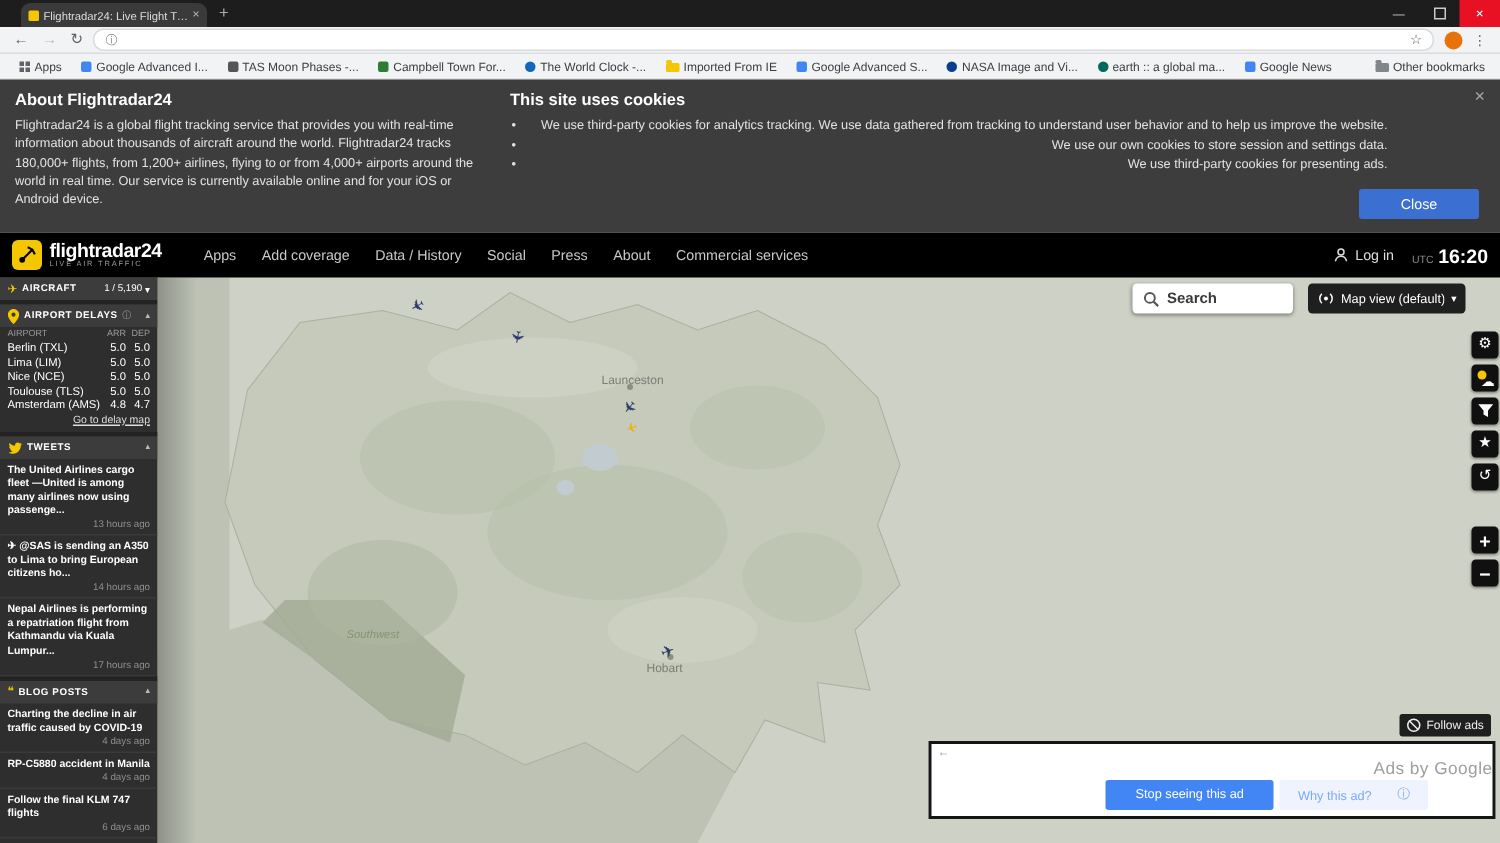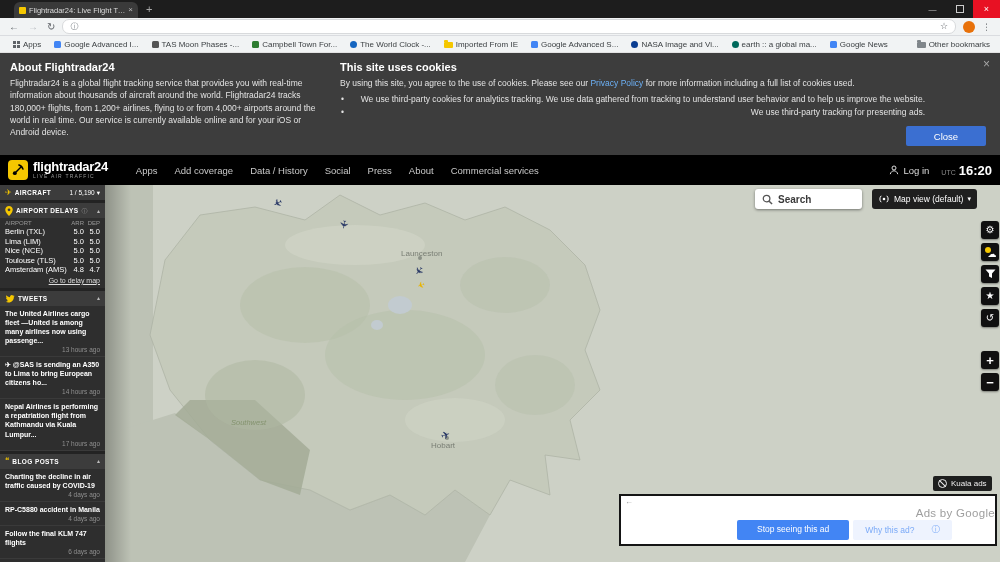--- a/index.html
+++ b/index.html
@@ -289,21 +289,21 @@
       <div class="ctrl-btn zoom-btn">
           <span>+</span>
         </div>
       <div class="ctrl-btn zoom-btn">
           <span>−</span>
         </div>
     </div>
 
     <div class="remove-ads">
       <span class="noads-ic"></span>
-      <span>Kuala ads</span>
+      <span>Follow ads</span>
     </div>
 
     <div class="ad">
       <span class="ad-back">←</span>
       <div class="ad-brand">Ads by Google</div>
       <div class="ad-buttons">
         <span class="ad-stop">Stop seeing this ad</span>
         <span class="ad-why">
           <span>Why this ad?</span>
           <span>ⓘ</span>
@@ -312,24 +312,24 @@
     </div>
   </div>
 
   <div class="cookie">
     <div class="ck-left">
       <h2 class="ck-title">About Flightradar24</h2>
       <p class="ck-text">Flightradar24 is a global flight tracking service that provides you with real-time information about thousands of aircraft around the world. Flightradar24 tracks 180,000+ flights, from 1,200+ airlines, flying to or from 4,000+ airports around the world in real time. Our service is currently available online and for your iOS or Android device.</p>
     </div>
     <div class="ck-right">
       <h2 class="ck-title">This site uses cookies</h2>
-      <p class="ck-text"><span>By using this site, you agree to the use of cookies. Please see our </span><a href="#" class="ck-link">Privacy Policy</a><span> for more information including a full list of cookies used.</span></p>
       <ul class="ck-bullets">
         <li>We use third-party cookies for analytics tracking. We use data gathered from tracking to understand user behavior and to help us improve the website.</li>
-        <li>We use third-party tracking for presenting ads.</li>
+        <li>We use our own cookies to store session and settings data.</li>
+        <li>We use third-party cookies for presenting ads.</li>
       </ul>
     </div>
     <div class="ck-close-btn">Close</div>
     <span class="ck-x">×</span>
   </div>
 
   <div class="frheader">
     <div class="logo">
       <span class="logo-box">
         <svg width="16" height="16" viewBox="0 0 20 20">

